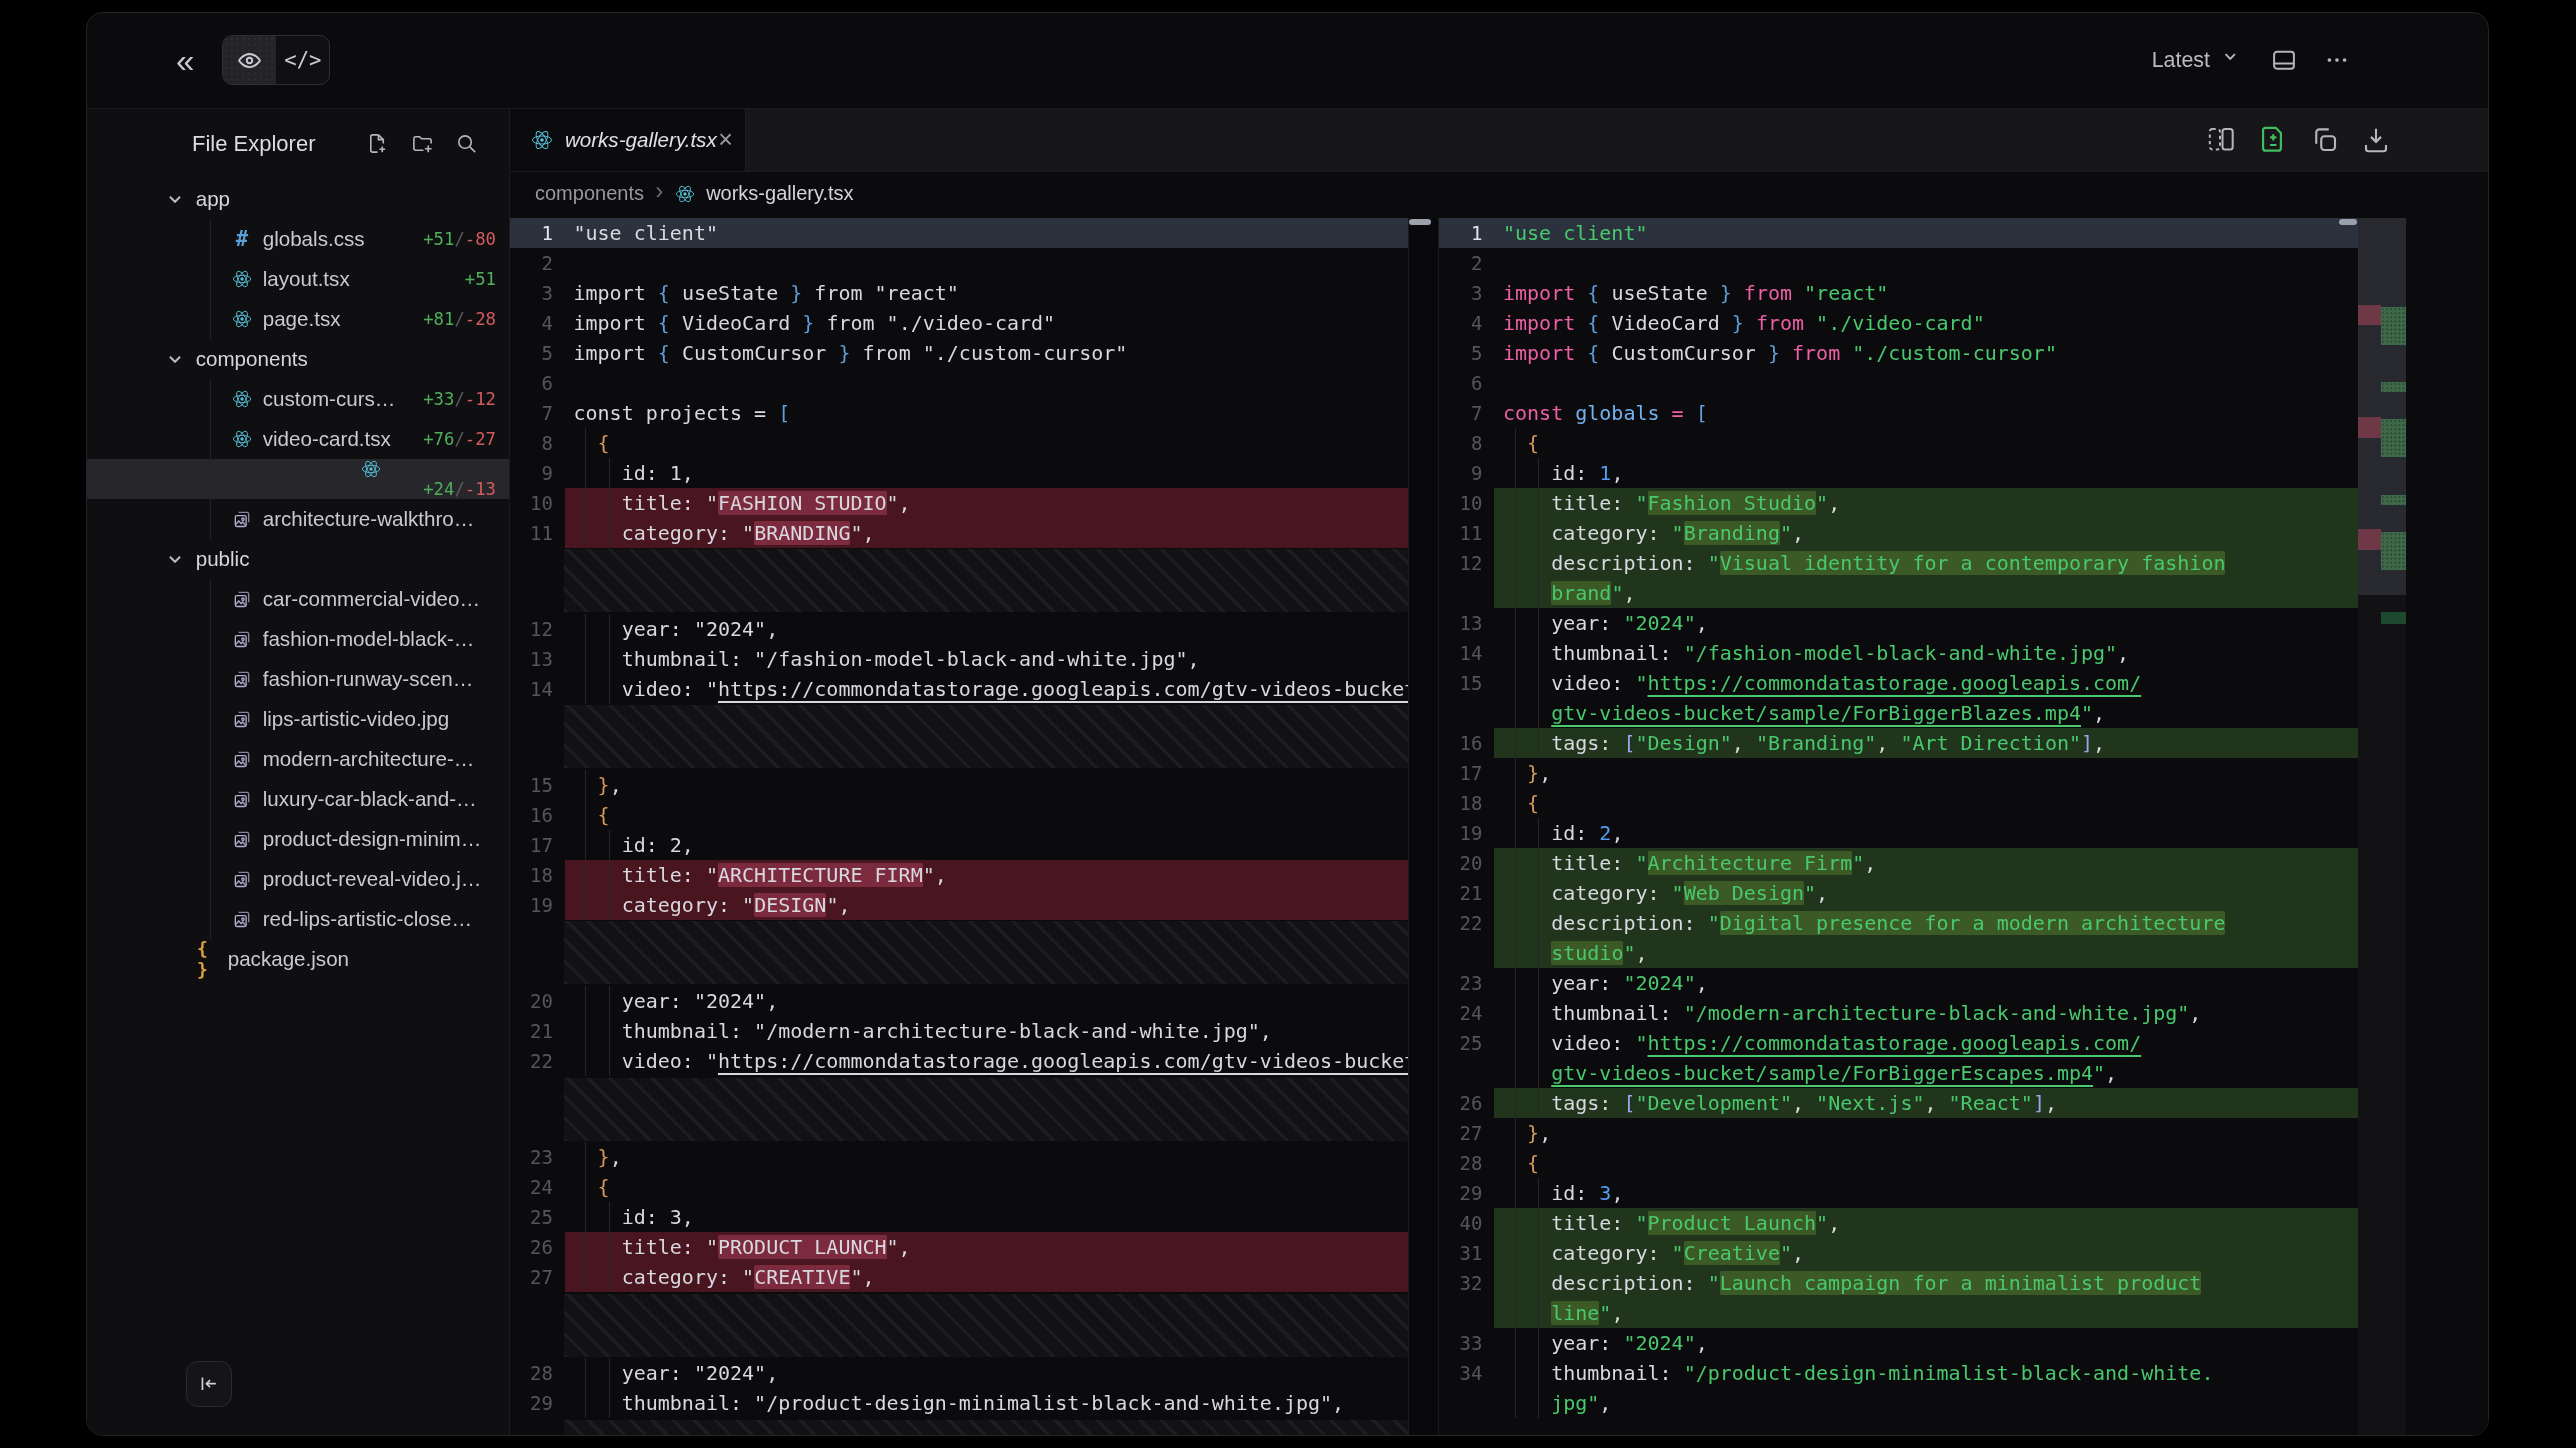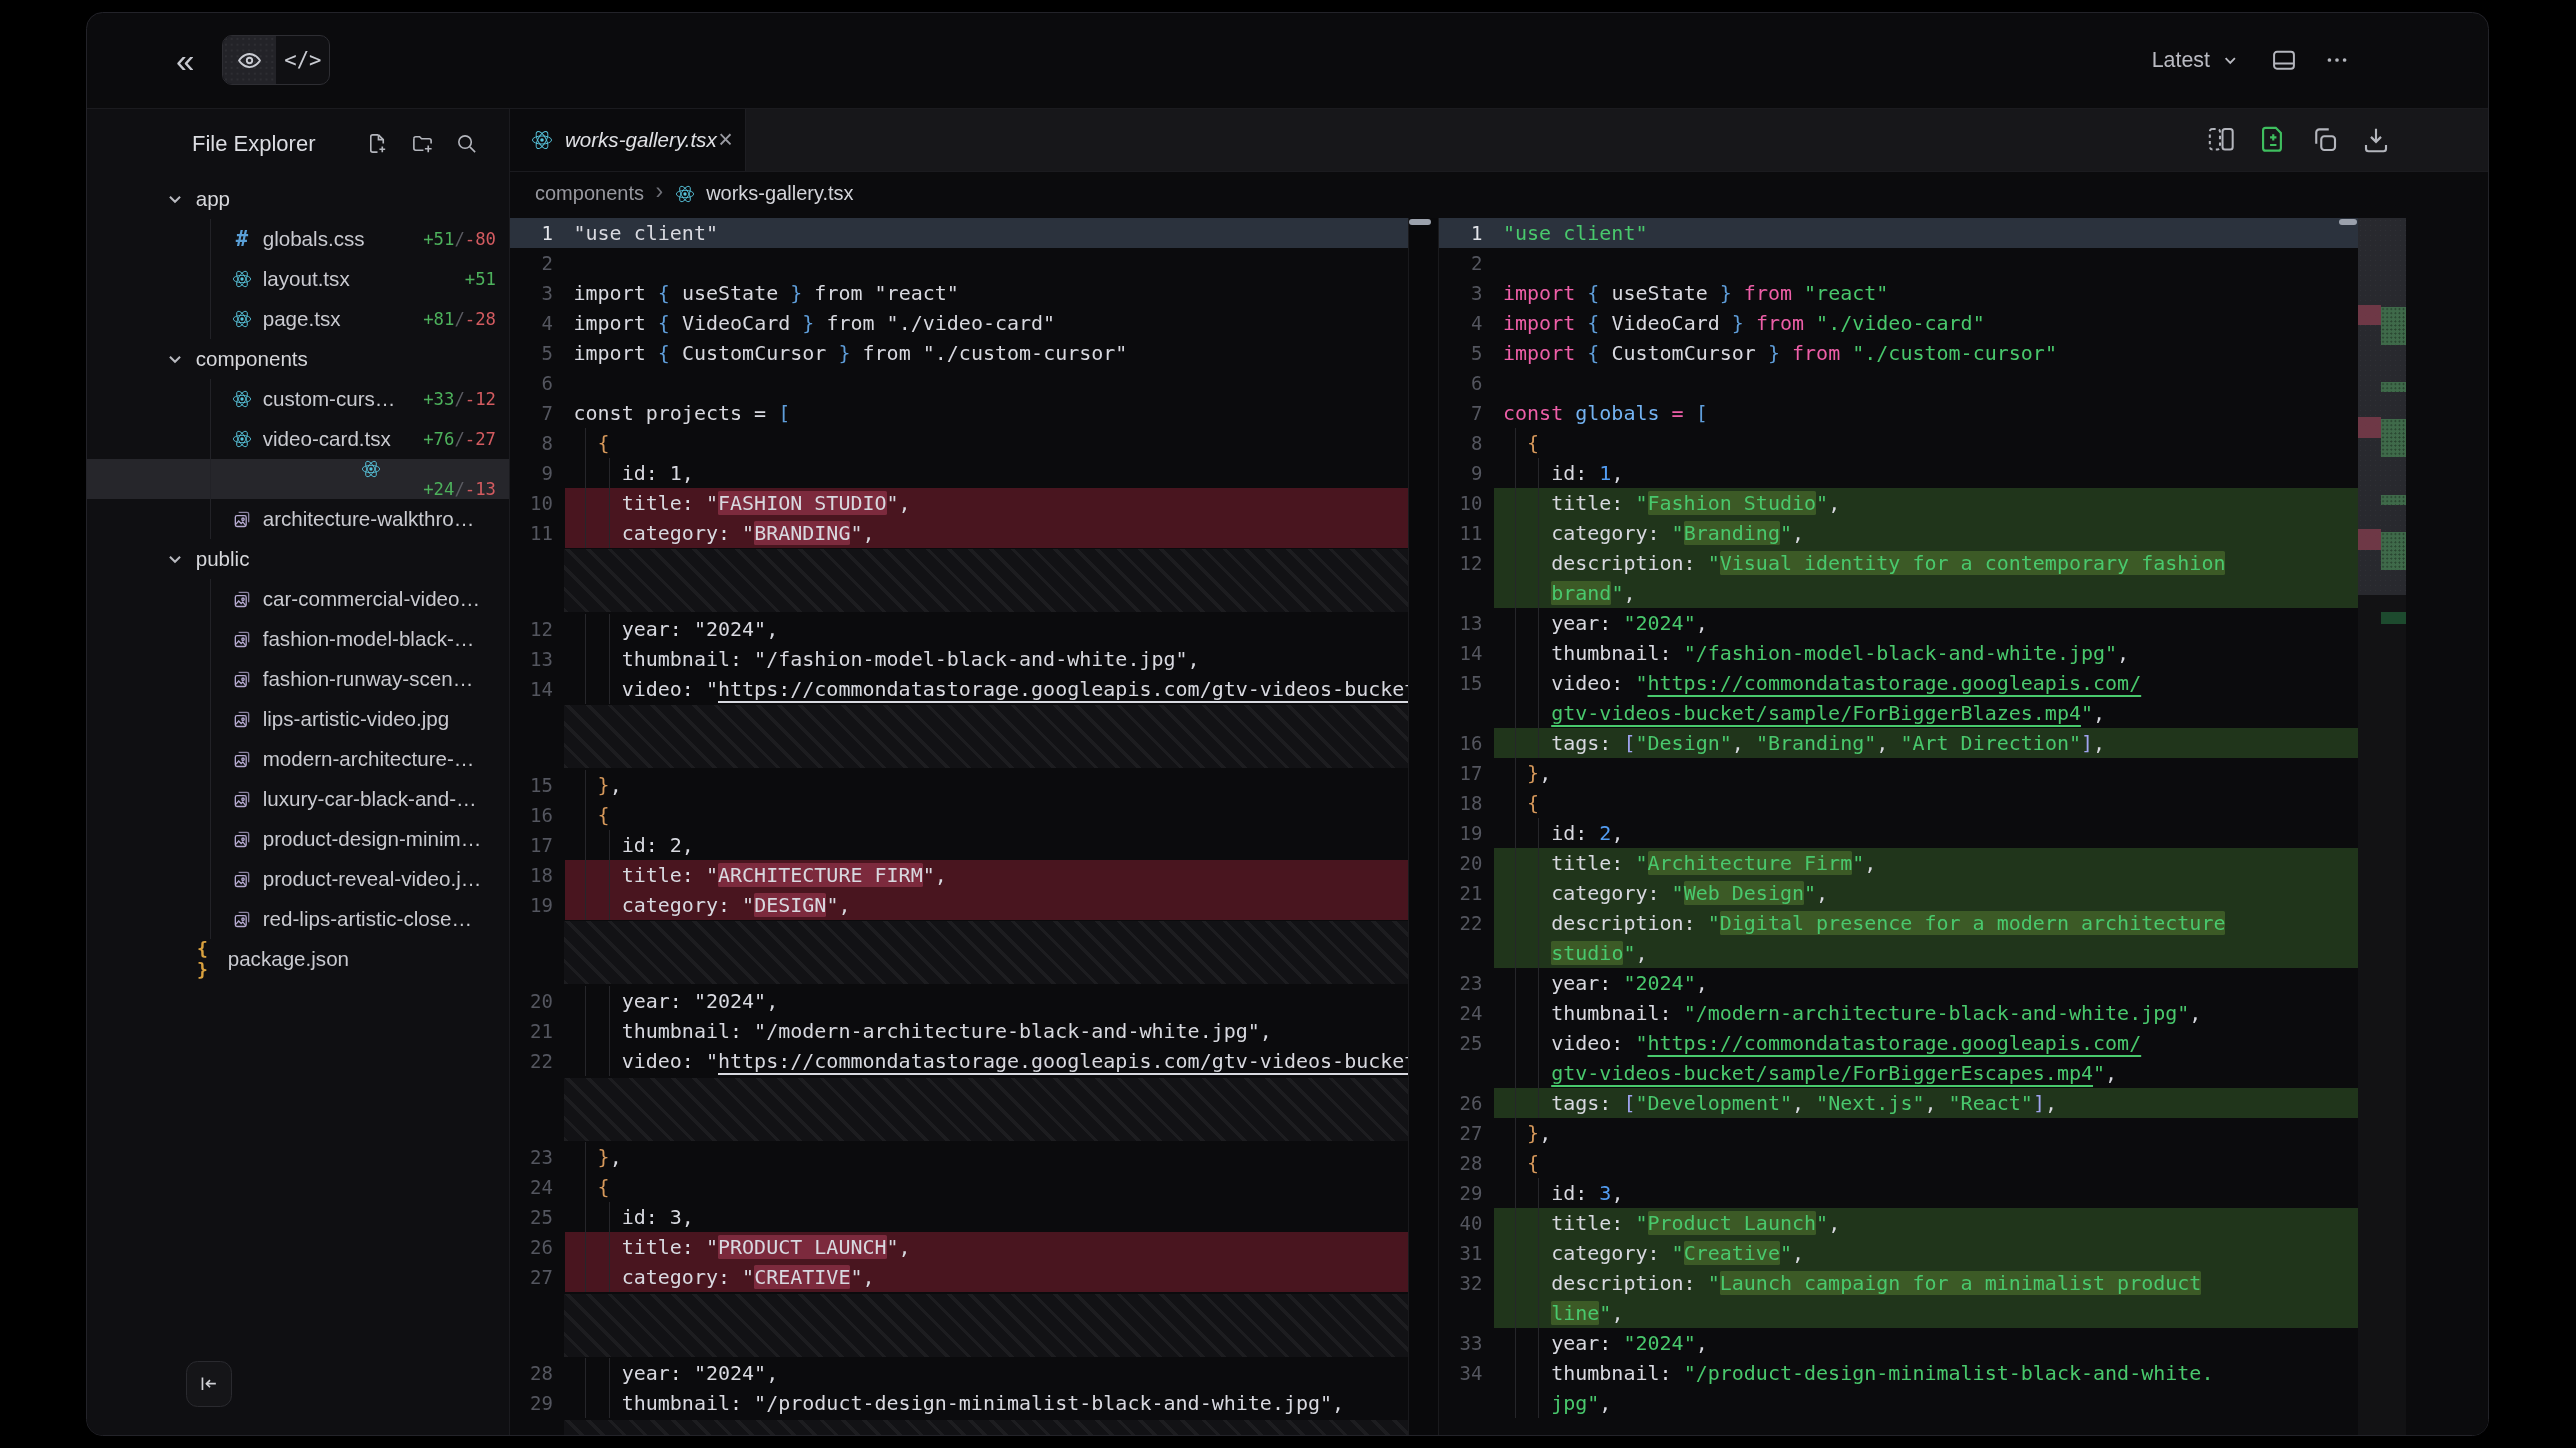--- a/index.html
+++ b/index.html
@@ -11,21 +11,21 @@
     display:flex;align-items:center;padding:0 0 0 89px;box-sizing:border-box;}
   .icbtn{background:none;border:none;color:#b4b6bd;display:inline-flex;align-items:center;justify-content:center;
     cursor:pointer;padding:0;}
   .chev2{font-size:33px;color:#c6c8cf;line-height:1;}
   .toggle{display:flex;margin-left:28px;border:0.8px solid #2e2e33;border-radius:10px;overflow:hidden;background:#101013;}
   .seg{width:53px;height:48px;display:flex;align-items:center;justify-content:center;border:none;background:transparent;
     color:#c9cbd2;cursor:pointer;}
   .seg.active{background:#232328;background-image:radial-gradient(rgba(255,255,255,.05) 0.8px,transparent 1px);background-size:5.8px 5.8px;}
   .codeglyph{font-family:"DejaVu Sans Mono",monospace;font-size:20.6px;color:#c9cbd2;}
   .tright{margin-left:auto;display:flex;align-items:center;gap:26px;padding-right:138px;}
-  .verbtn{background:none;border:none;color:#b9bac1;font-size:21.4px;display:inline-flex;align-items:center;gap:11.5px;cursor:pointer;
+  .verbtn{background:none;border:none;color:#b9bac1;font-size:21.4px;display:inline-flex;align-items:flex-start;gap:11.5px;cursor:pointer;
     font-family:"Liberation Sans",sans-serif;}
   
   .bodyrow{position:absolute;top:96px;left:0;right:0;bottom:0;display:flex;}
   .sidebar{width:423px;flex:none;background:#0f0f12;border-right:0.8px solid #1b1b1f;position:relative;box-sizing:border-box;}
   .sb-head{height:70px;display:flex;align-items:center;padding:0 31px 0 105px;box-sizing:border-box;}
   .sb-title{font-size:22px;color:#dcdde2;}
   .sb-icons{margin-left:auto;display:flex;gap:21.4px;align-items:center;color:#b4b6bd;}
   .tree{position:absolute;top:70px;left:0;right:0;bottom:0;overflow:hidden;}
   .trow{height:40px;display:flex;align-items:center;position:relative;font-size:20.6px;color:#c9cad0;cursor:pointer;box-sizing:border-box;}
   .trow.folder{padding-left:78px;color:#d6d7db;}

